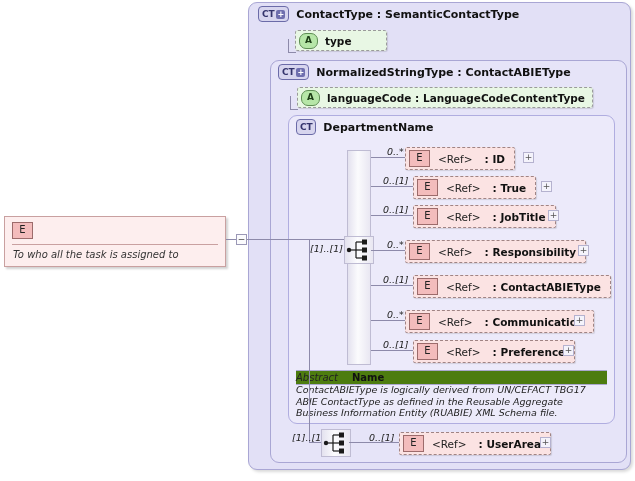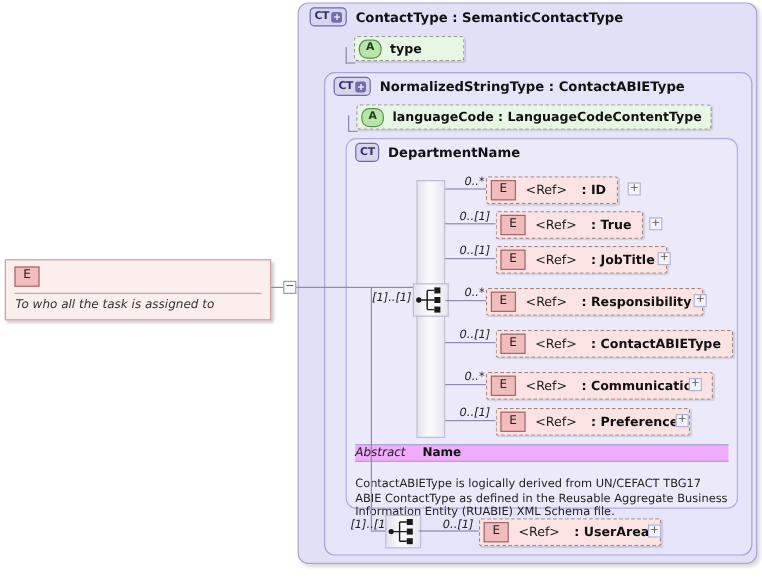--- a/index.html
+++ b/index.html
@@ -91,24 +91,24 @@
     border:1px solid #bfbcd3;
   }
   .seqicon{position:absolute;width:30px;height:28px;
     background:linear-gradient(90deg,#e4e2ef,#fcfcfe 45%,#e9e7f2);
     border:1px solid #bfbcd3;}
   .seqicon svg{display:block;}
 
   
   #abstract-row{left:296px;top:370px;width:311px;height:15px;
     border-top:1px solid #aaa7cd;border-bottom:1px solid #aaa7cd;
-    background:#f0abfc;display:flex;align-items:center;}
+    background:#4d7c0f;display:flex;align-items:center;}
   #abstract-row .k{font-style:italic;font-size:10px;margin-right:14px;color:#222;}
   #abstract-row .v{font-weight:bold;font-size:10px;color:#111;}
-  #abie-doc{left:296px;top:398px;width:311px;font-size:9.5px;
+  #abie-doc{left:296px;top:384px;width:311px;font-style:italic;font-size:9.5px;
     line-height:11.5px;color:#222;}
 
   
   .vline{position:absolute;width:1px;background:#8d8aaa;}
   .hline{position:absolute;height:1px;background:#8d8aaa;}
   .minusbox{
     position:absolute;width:11px;height:11px;border:1px solid #9b98b6;
     background:#fbfbfd;font-size:9px;line-height:9px;text-align:center;color:#444;
   }
   .attr-stub{position:absolute;border-left:1px solid #8d8aaa;border-bottom:1px solid #8d8aaa;}

